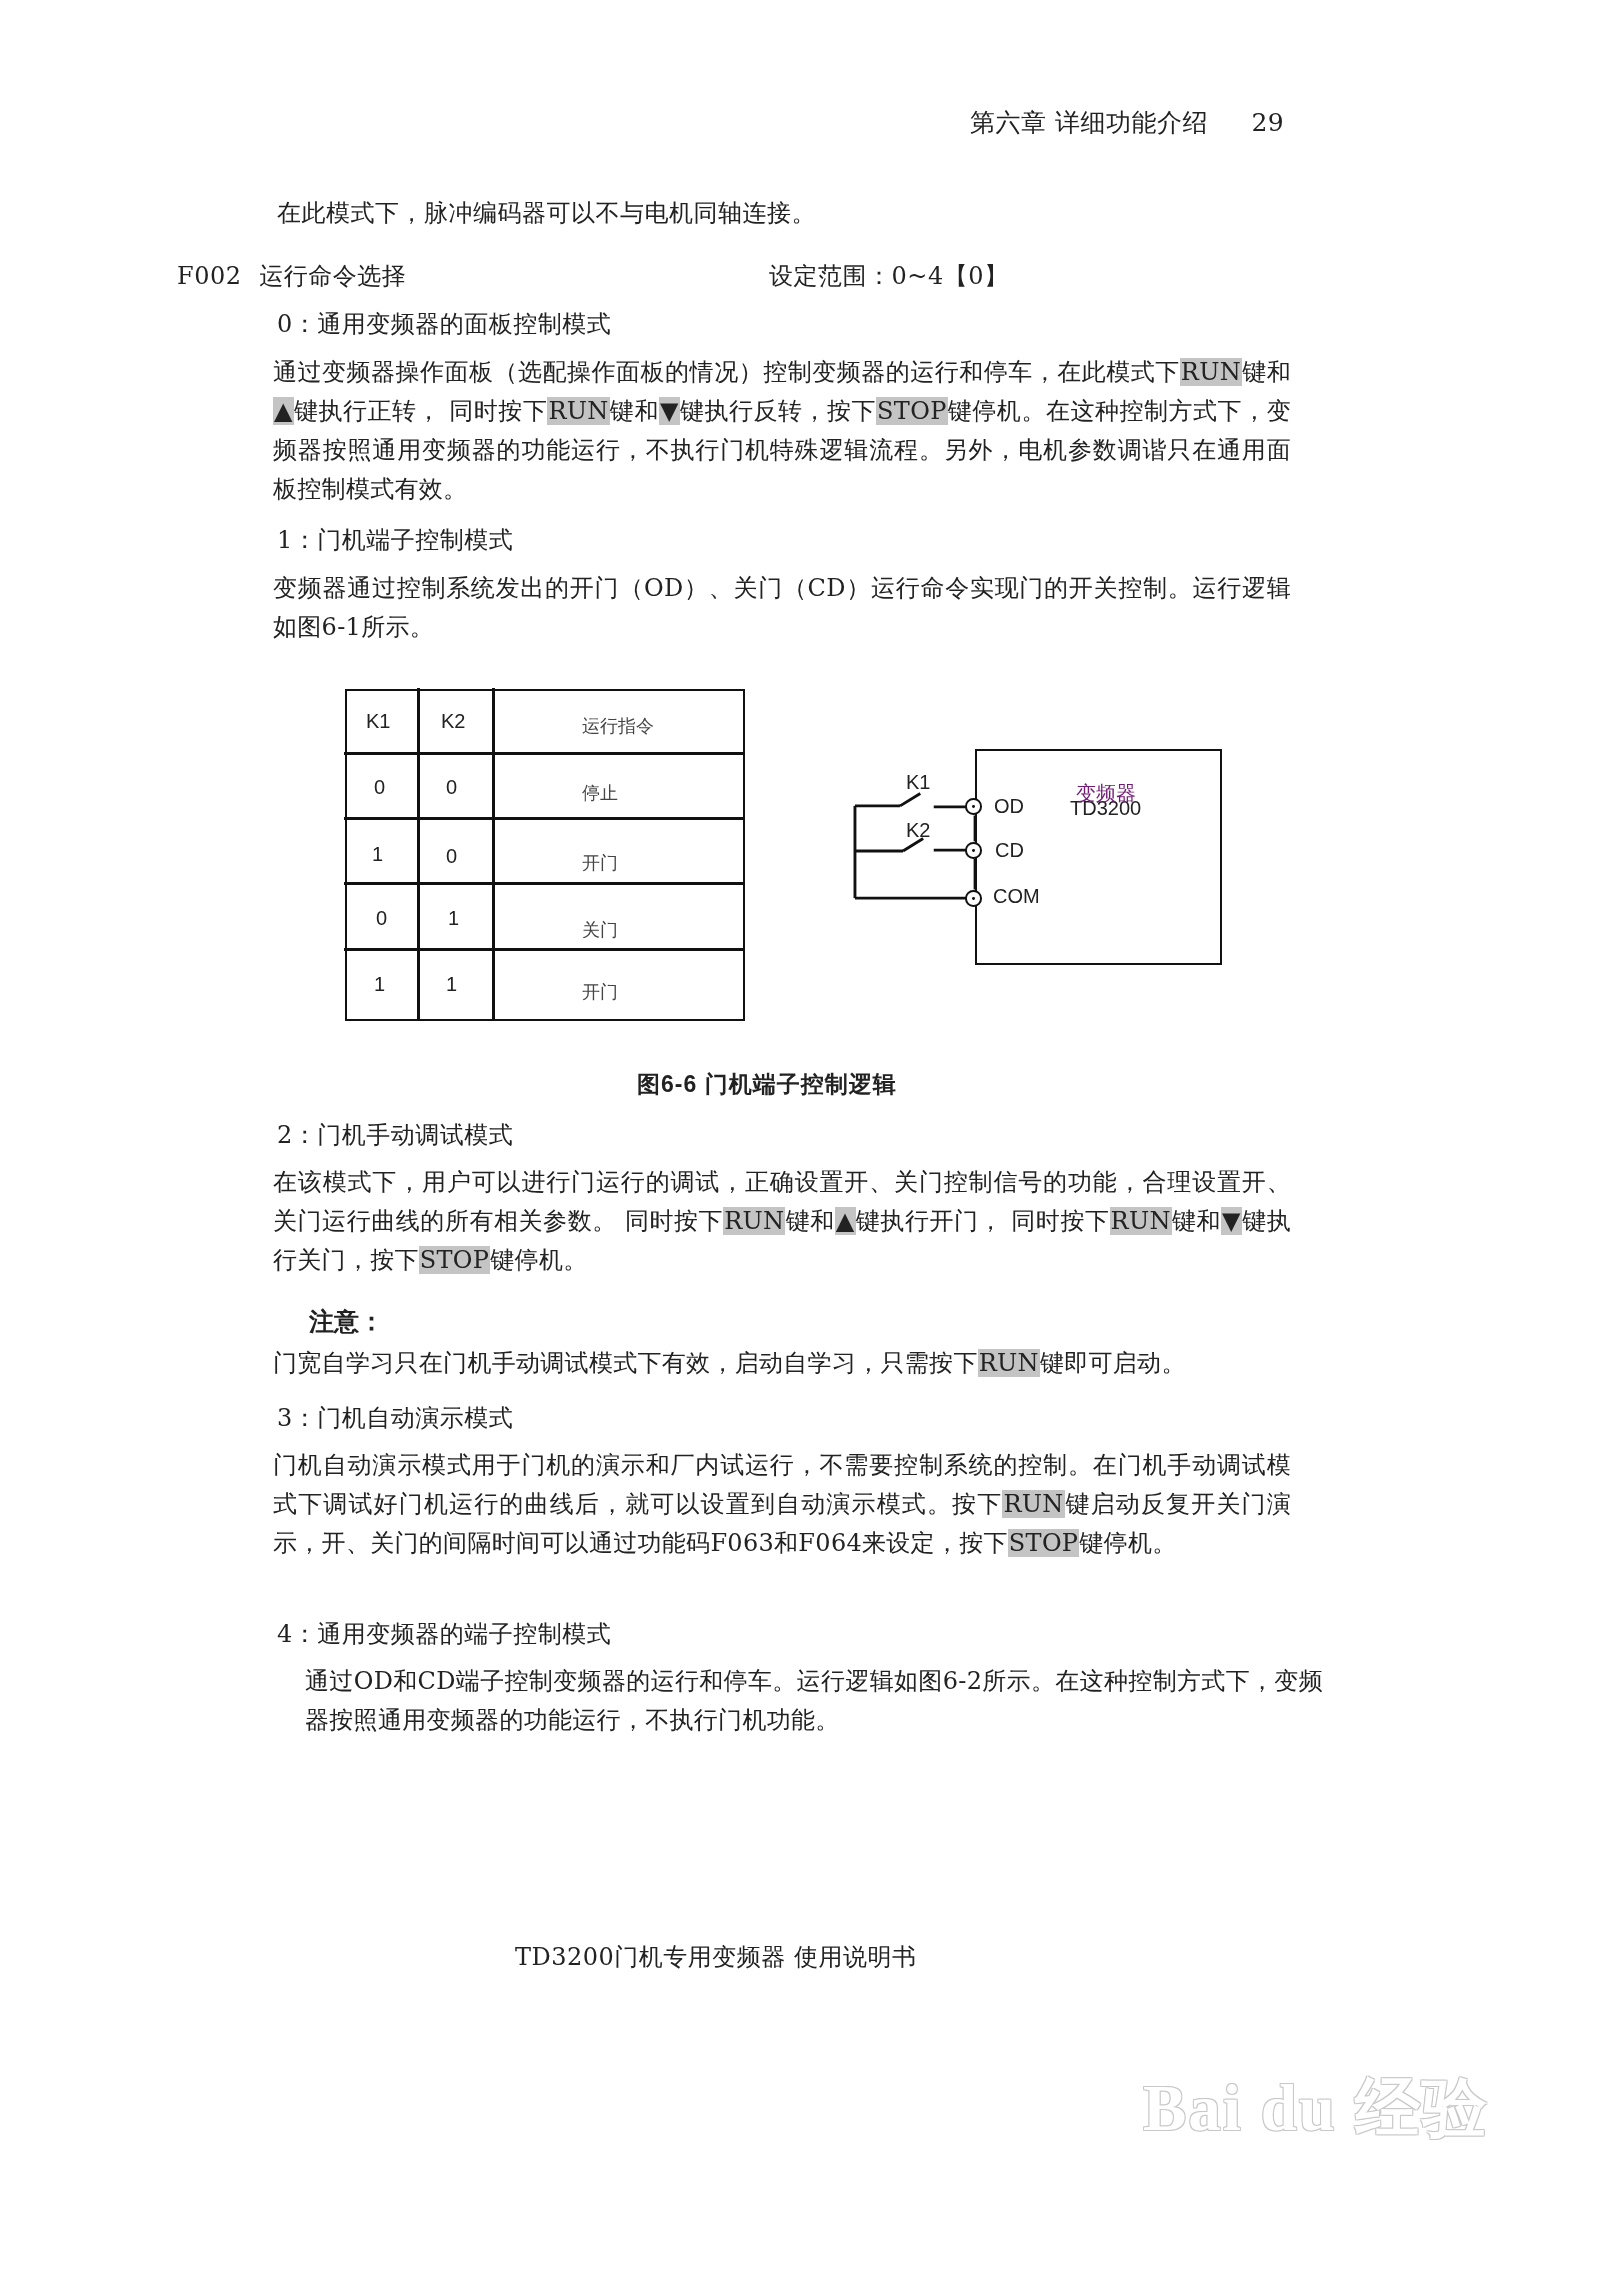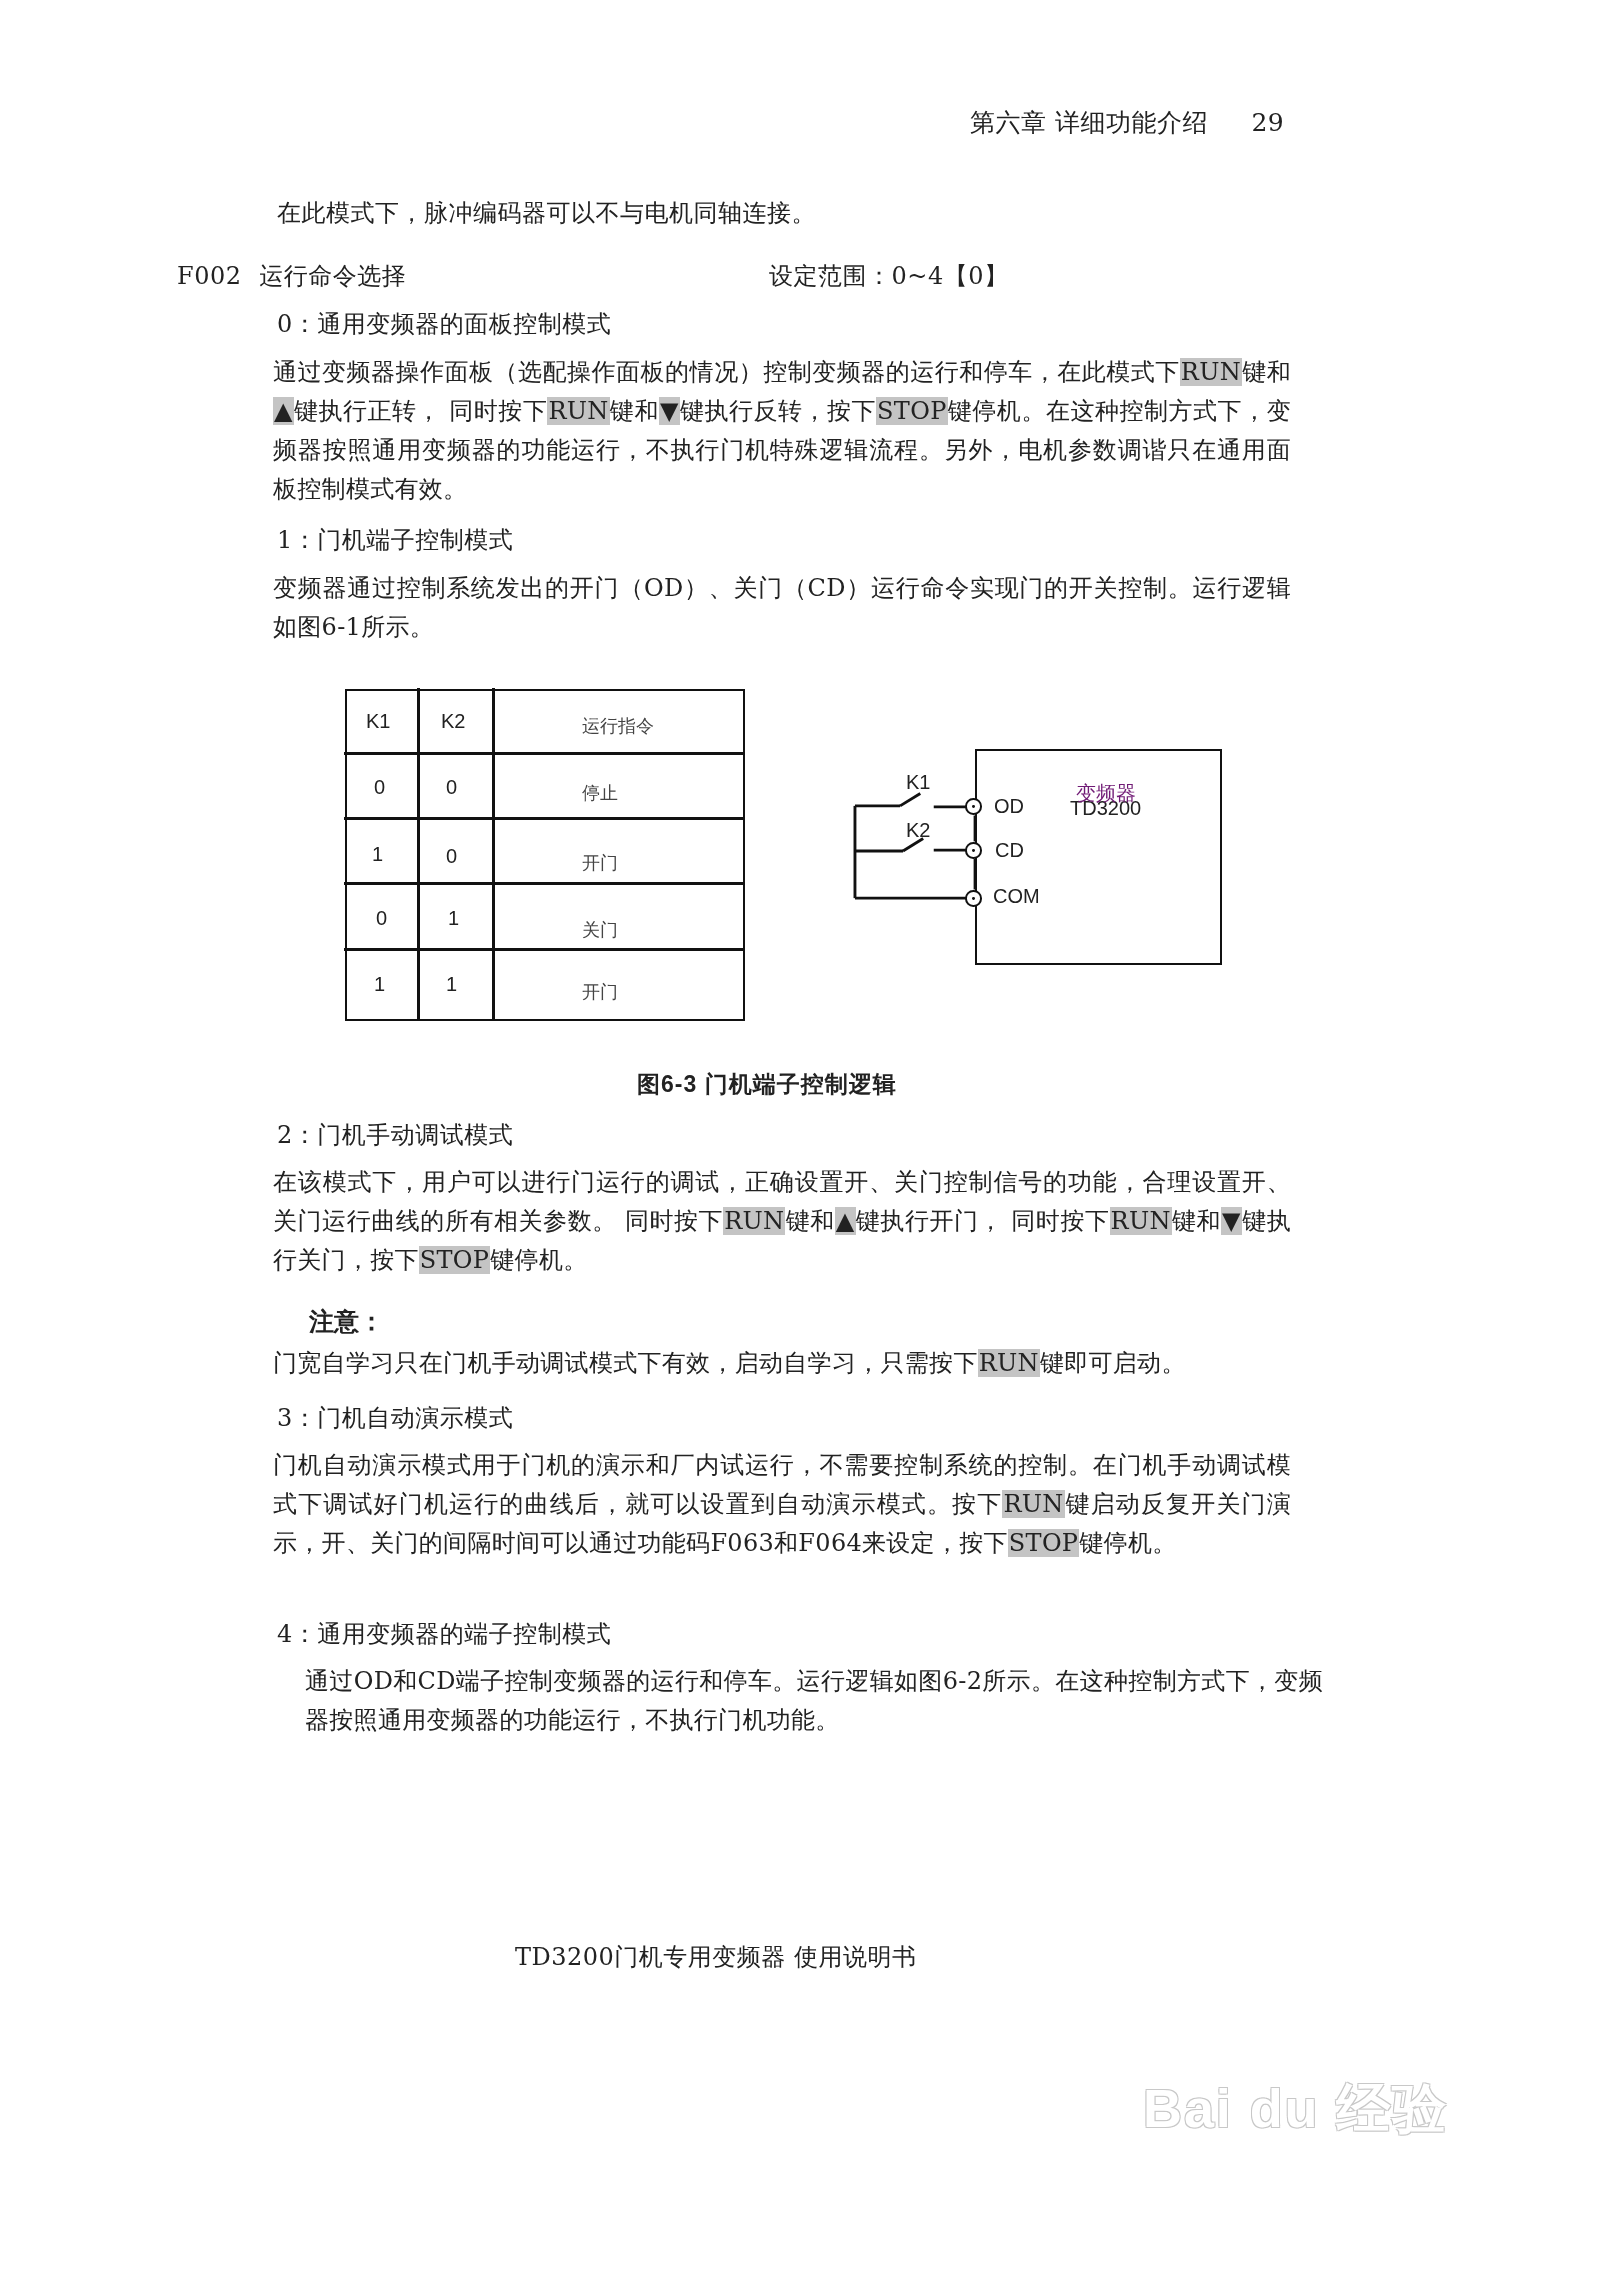--- a/index.html
+++ b/index.html
@@ -113,21 +113,21 @@
 
   <div class="clabel" style="left:906px; top:771px;">K1</div>
   <div class="clabel" style="left:906px; top:819px;">K2</div>
   <div class="clabel" style="left:994px; top:795px;">OD</div>
   <div class="clabel" style="left:995px; top:839px;">CD</div>
   <div class="clabel" style="left:993px; top:885px;">COM</div>
   <div class="clabel" style="left:1070px; top:797px;">TD3200</div>
   <div class="clabel" style="left:1076px; top:780px; font-size:20px; color:#701a75;">变频器</div>
 </div>
 
-<div class="caption">图6-3  门机端子控制逻辑</div>
+<div class="caption">图6-6  门机端子控制逻辑</div>
 
 <div class="abs txt" style="left:277px; top:1121px;">2：门机手动调试模式</div>
 <div class="para" style="top:1163px;">
   <span>在该模式下，用户可以进行门运行的调试，正确设置开、关门控制信号的功能，合理设置开、关门运行曲线的所有相关参数。 同时按下</span><span class="key">RUN</span><span>键和</span><span class="key">▲</span><span>键执行开门， 同时按下</span><span class="key">RUN</span><span>键和</span><span class="key">▼</span><span>键执行关门，按下</span><span class="key">STOP</span><span>键停机。</span>
 </div>
 
 <div class="abs sans" style="left:309px; top:1305px; font-size:25px; font-weight:bold;">注意：</div>
 <div class="para" style="top:1344px;">
   <span>门宽自学习只在门机手动调试模式下有效，启动自学习，只需按下</span><span class="key">RUN</span><span>键即可启动。</span>
 </div>
@@ -138,15 +138,15 @@
 </div>
 
 <div class="abs txt" style="left:277px; top:1620px;">4：通用变频器的端子控制模式</div>
 <div class="para" style="top:1662px;margin-left:32px;">
   <span>通过OD和CD端子控制变频器的运行和停车。运行逻辑如图6-2所示。在这种控制方式下，变频器按照通用变频器的功能运行，不执行门机功能。</span>
 </div>
 
 <div class="abs txt" style="left:515px; top:1943px;">TD3200门机专用变频器  使用说明书</div>
 
 <div class="watermark">
-  <div style="font-size:54px; letter-spacing:1.9px; line-height:67px;">Bai du 经验</div>
+  <div style="font-size:65px; letter-spacing:1.9px; line-height:67px;font-family:Liberation Serif, serif;">Bai du 经验</div>
 </div>
 
 
 </body></html>

